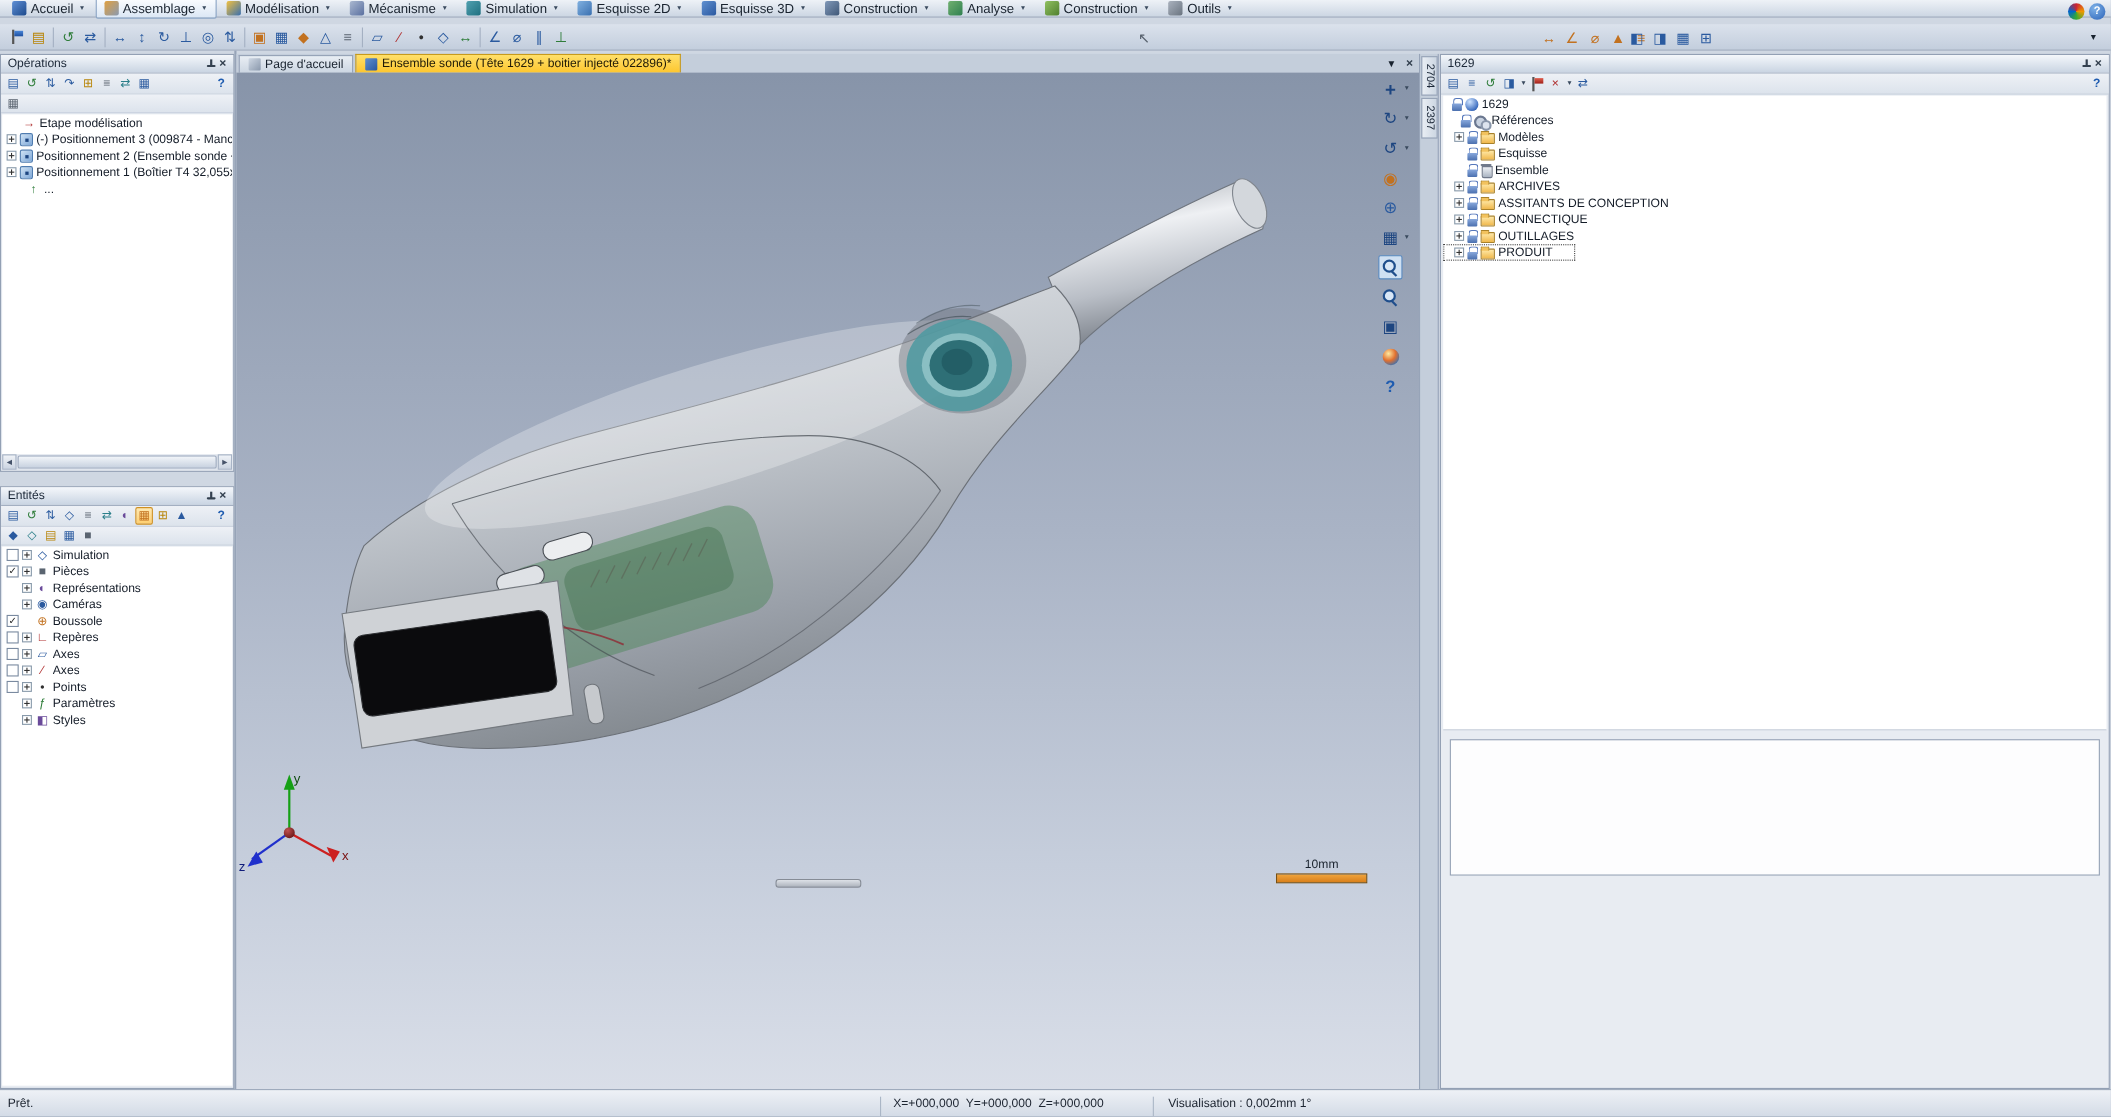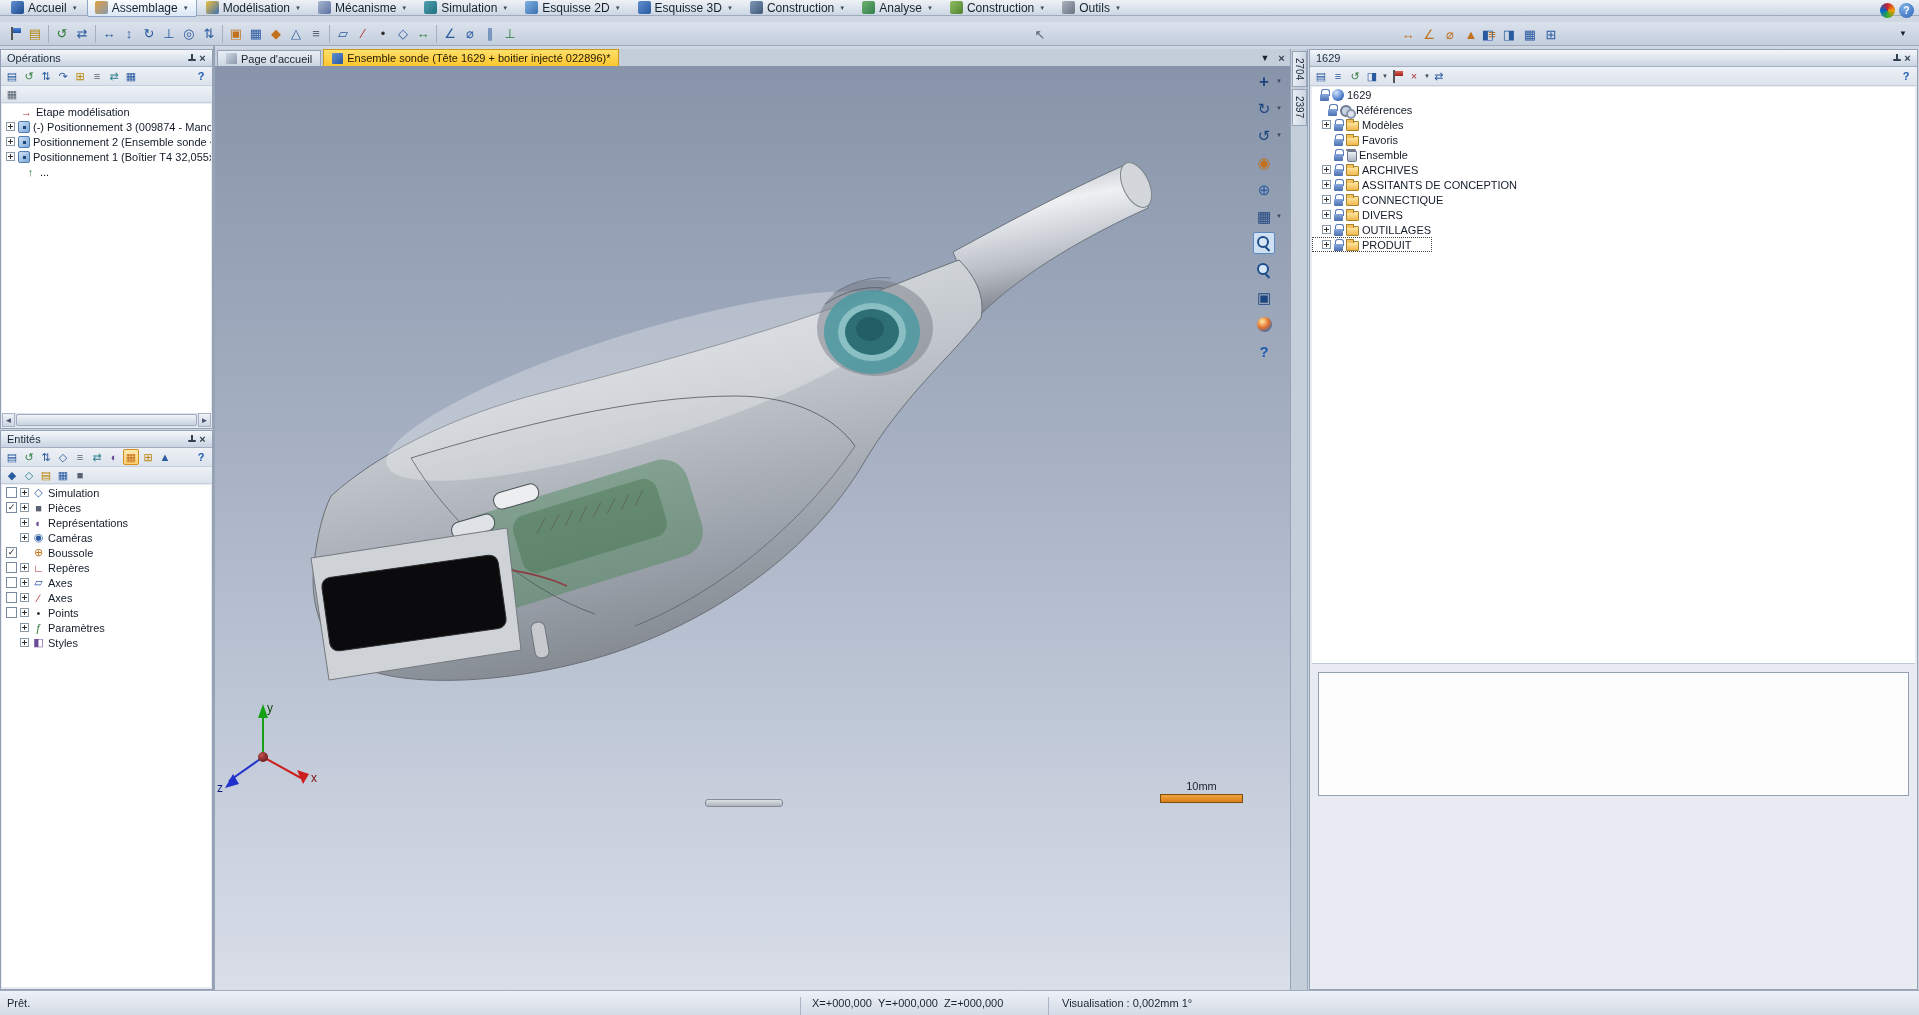--- a/index.html
+++ b/index.html
@@ -319,21 +319,21 @@
           <span class="tl">...</span>
         </div>
       </div>
       <div class="hscroll">
         <span class="harrow">◄</span>
         <span class="hthumb"></span>
         <span class="harrow">►</span>
       </div>
     </div>
 
-    <div class="panel" style="top:384px;bottom:0">
+    <div class="panel" style="top:396px;bottom:0">
       <div class="ptitle">
         <span>Entités</span>
         <span class="spacer"></span>
         <span class="pin"></span>
         <span class="closex"></span>
       </div>
       <div class="ptools">
         <span class="gi small g-doc c-blue"></span>
         <span class="gi small g-rot2 c-green"></span>
         <span class="gi small g-swapv c-blue"></span>
@@ -614,21 +614,21 @@
         <div class="trow" style="padding-left:10px">
           <span class="exp plus"></span>
           <span class="lock"></span>
           <span class="folder"></span>
           <span class="tl">Modèles</span>
         </div>
         <div class="trow" style="padding-left:10px">
           <span class="exp none"></span>
           <span class="lock"></span>
           <span class="folder"></span>
-          <span class="tl">Favoris</span>
+          <span class="tl">Esquisse</span>
         </div>
         <div class="trow" style="padding-left:10px">
           <span class="exp none"></span>
           <span class="lock"></span>
           <span class="trash"></span>
           <span class="tl">Ensemble</span>
         </div>
         <div class="trow" style="padding-left:10px">
           <span class="exp plus"></span>
           <span class="lock"></span>
@@ -639,26 +639,20 @@
           <span class="exp plus"></span>
           <span class="lock"></span>
           <span class="folder"></span>
           <span class="tl">ASSITANTS DE CONCEPTION</span>
         </div>
         <div class="trow" style="padding-left:10px">
           <span class="exp plus"></span>
           <span class="lock"></span>
           <span class="folder"></span>
           <span class="tl">CONNECTIQUE</span>
-        </div>
-        <div class="trow" style="padding-left:10px">
-          <span class="exp plus"></span>
-          <span class="lock"></span>
-          <span class="folder"></span>
-          <span class="tl">DIVERS</span>
         </div>
         <div class="trow" style="padding-left:10px">
           <span class="exp plus"></span>
           <span class="lock"></span>
           <span class="folder"></span>
           <span class="tl">OUTILLAGES</span>
         </div>
         <div class="trow sel-row" style="padding-left:10px;width:120px">
           <span class="exp plus"></span>
           <span class="lock"></span>

